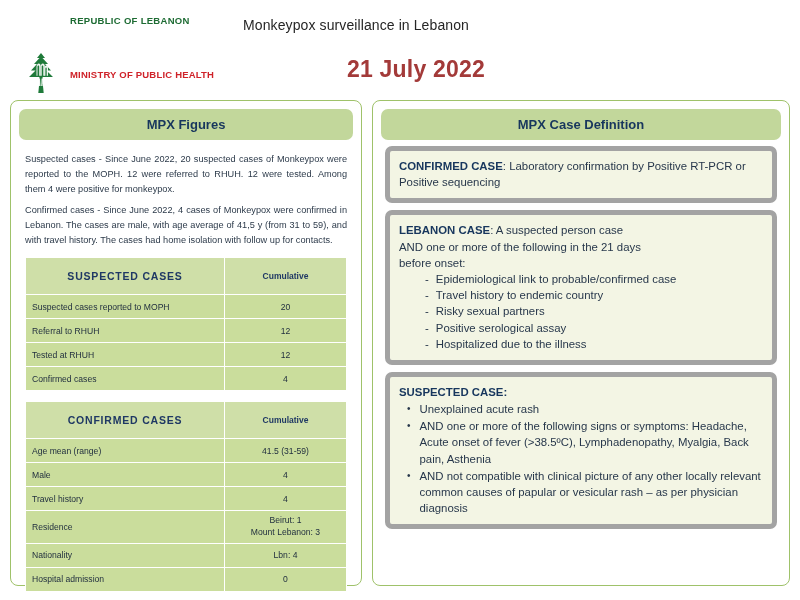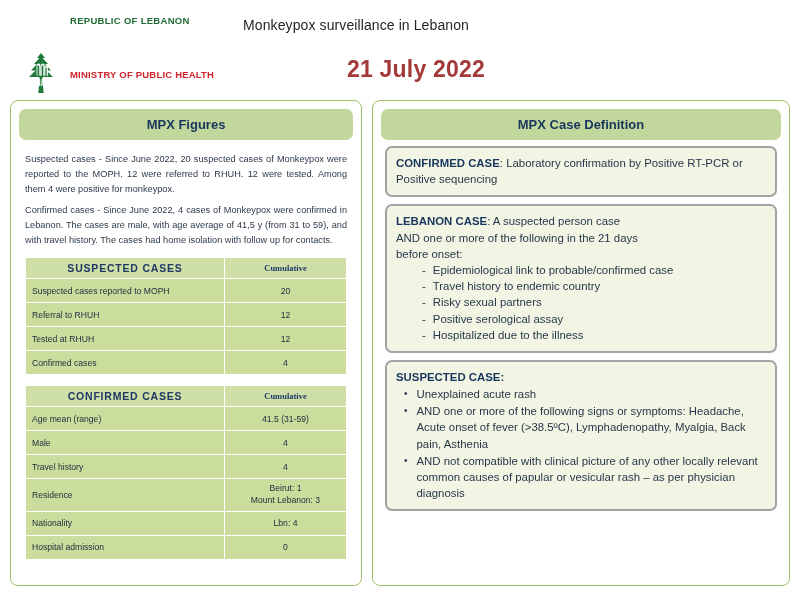--- a/index.html
+++ b/index.html
@@ -137,31 +137,31 @@
 
   
   table.fig {
     border-collapse: collapse;
     width: 100%;
     margin-top: 10px;
     table-layout: fixed;
   }
   table.fig td, table.fig th {
     border: 1px solid #ffffff;
-    padding: 0;
+    padding: 8px;
   }
   .t-head-l, .t-head-r {
     background: #cfdfa8;
     color: #1f3864;
     text-align: center;
     font-weight: bold;
     height: 20px;
   }
   .t-head-l { font-size: 10.5px; letter-spacing: 0.8px; }
-  .t-head-r { font-size: 8.5px; font-family: Liberation Serif, serif; }
+  .t-head-r { font-size: 8.5px; }
   .t-lab {
     background: #cadd9c;
     color: #22303f;
     font-size: 8.6px;
     padding: 4px 6px !important;
     height: 15px;
   }
   .t-val {
     background: #cadd9c;
     color: #22303f;
@@ -180,21 +180,21 @@
 
   
   .right-body {
     padding: 2px 6px 0 6px;
     display: flex;
     flex-direction: column;
     gap: 7px;
   }
   .def-box {
     background: #f3f5e4;
-    border: 2px solid #a3a3a3;
+    border: 5px solid #a3a3a3;
     border-radius: 7px;
     padding: 7px 9px 8px 9px;
     font-size: 11.4px;
     line-height: 1.42;
     color: #27374b;
   }
   .def-box b {
     color: #17365d;
     font-weight: bold;
   }

